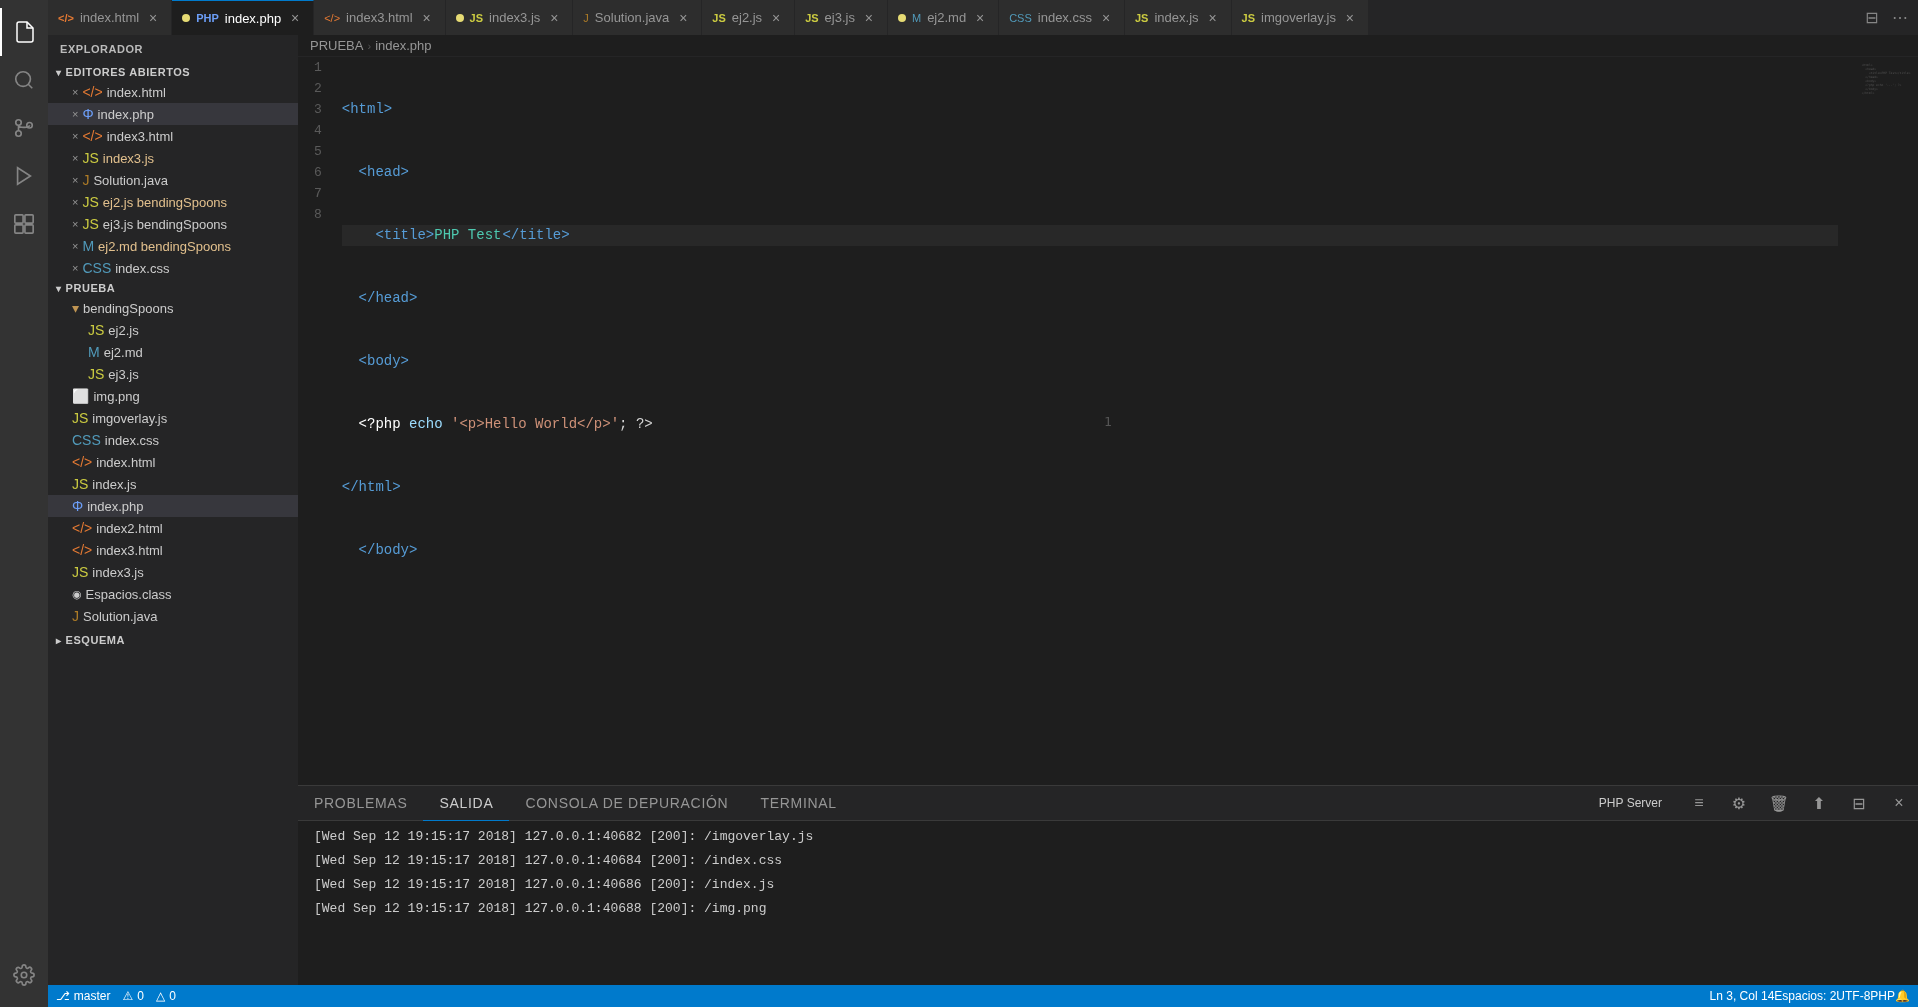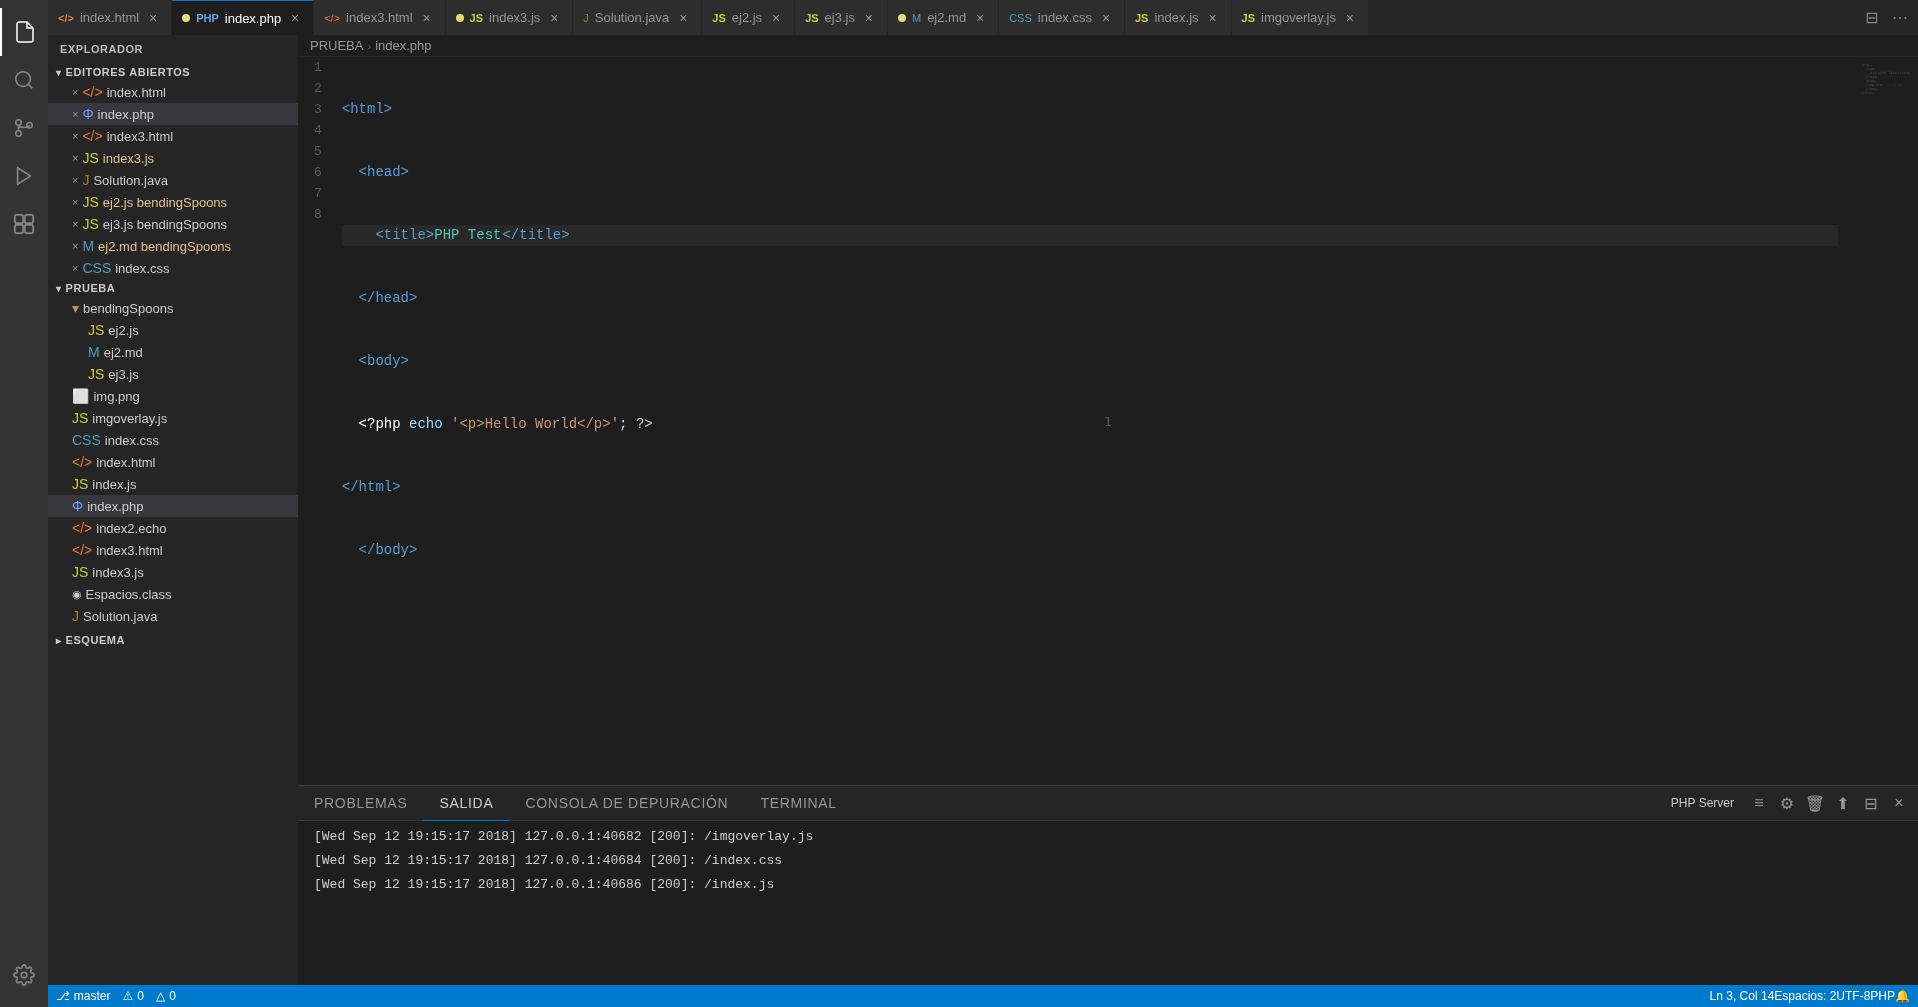--- a/index.html
+++ b/index.html
@@ -268,21 +268,21 @@
     }
     .panel-tab.active {
       color: #cccccc;
       border-bottom: 1px solid #007acc;
     }
     .panel-right-actions {
       margin-left: auto;
       display: flex;
       align-items: center;
       padding-right: 8px;
-      gap: 6px;
+      gap: 18px;
     }
     .panel-action {
       color: #969696;
       cursor: pointer;
       font-size: 16px;
       display: flex;
       align-items: center;
       justify-content: center;
       width: 22px;
       height: 22px;
@@ -569,21 +569,21 @@
       <div class="file-item file-item-indent-1">
         <span class="file-icon icon-js">JS</span>
         <span>index.js</span>
       </div>
       <div class="file-item file-item-indent-1 active">
         <span class="file-icon icon-php">Φ</span>
         <span>index.php</span>
       </div>
       <div class="file-item file-item-indent-1">
         <span class="file-icon icon-html">&lt;/&gt;</span>
-        <span>index2.echo</span>
+        <span>index2.html</span>
       </div>
       <div class="file-item file-item-indent-1">
         <span class="file-icon icon-html">&lt;/&gt;</span>
         <span>index3.html</span>
       </div>
       <div class="file-item file-item-indent-1">
         <span class="file-icon icon-js">JS</span>
         <span>index3.js</span>
       </div>
       <div class="file-item file-item-indent-1">
@@ -678,20 +678,21 @@
             <div class="panel-action" title="Clear">🗑</div>
             <div class="panel-action" title="Maximize">⬆</div>
             <div class="panel-action" title="Resize">⊟</div>
             <div class="panel-action" title="Close">×</div>
           </div>
         </div>
         <div class="panel-content">
           <div class="log-line">[Wed Sep 12 19:15:17 2018] 127.0.0.1:40682 [200]: /imgoverlay.js</div>
           <div class="log-line">[Wed Sep 12 19:15:17 2018] 127.0.0.1:40684 [200]: /index.css</div>
           <div class="log-line">[Wed Sep 12 19:15:17 2018] 127.0.0.1:40686 [200]: /index.js</div>
+          <div class="log-line">[Wed Sep 12 19:15:17 2018] 127.0.0.1:40688 [200]: /img.png</div>
         </div>
       </div>
     </div>
   </div>
 
   <div class="status-bar">
     <div class="status-item">
       <span>⎇</span>
       <span>master</span>
     </div>

